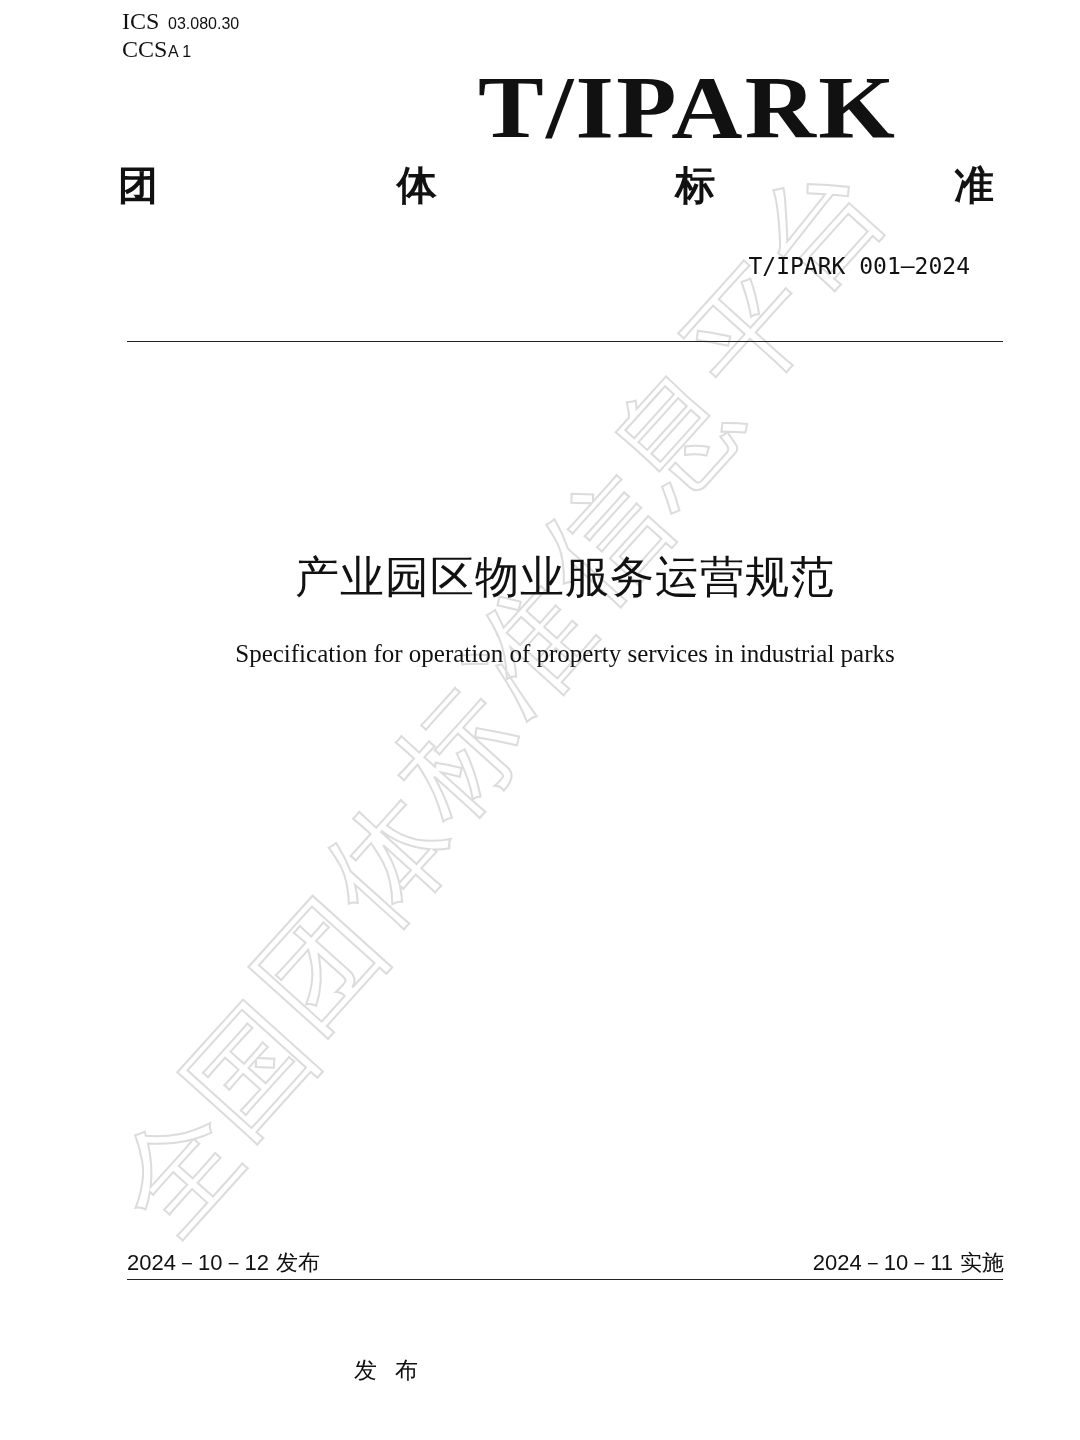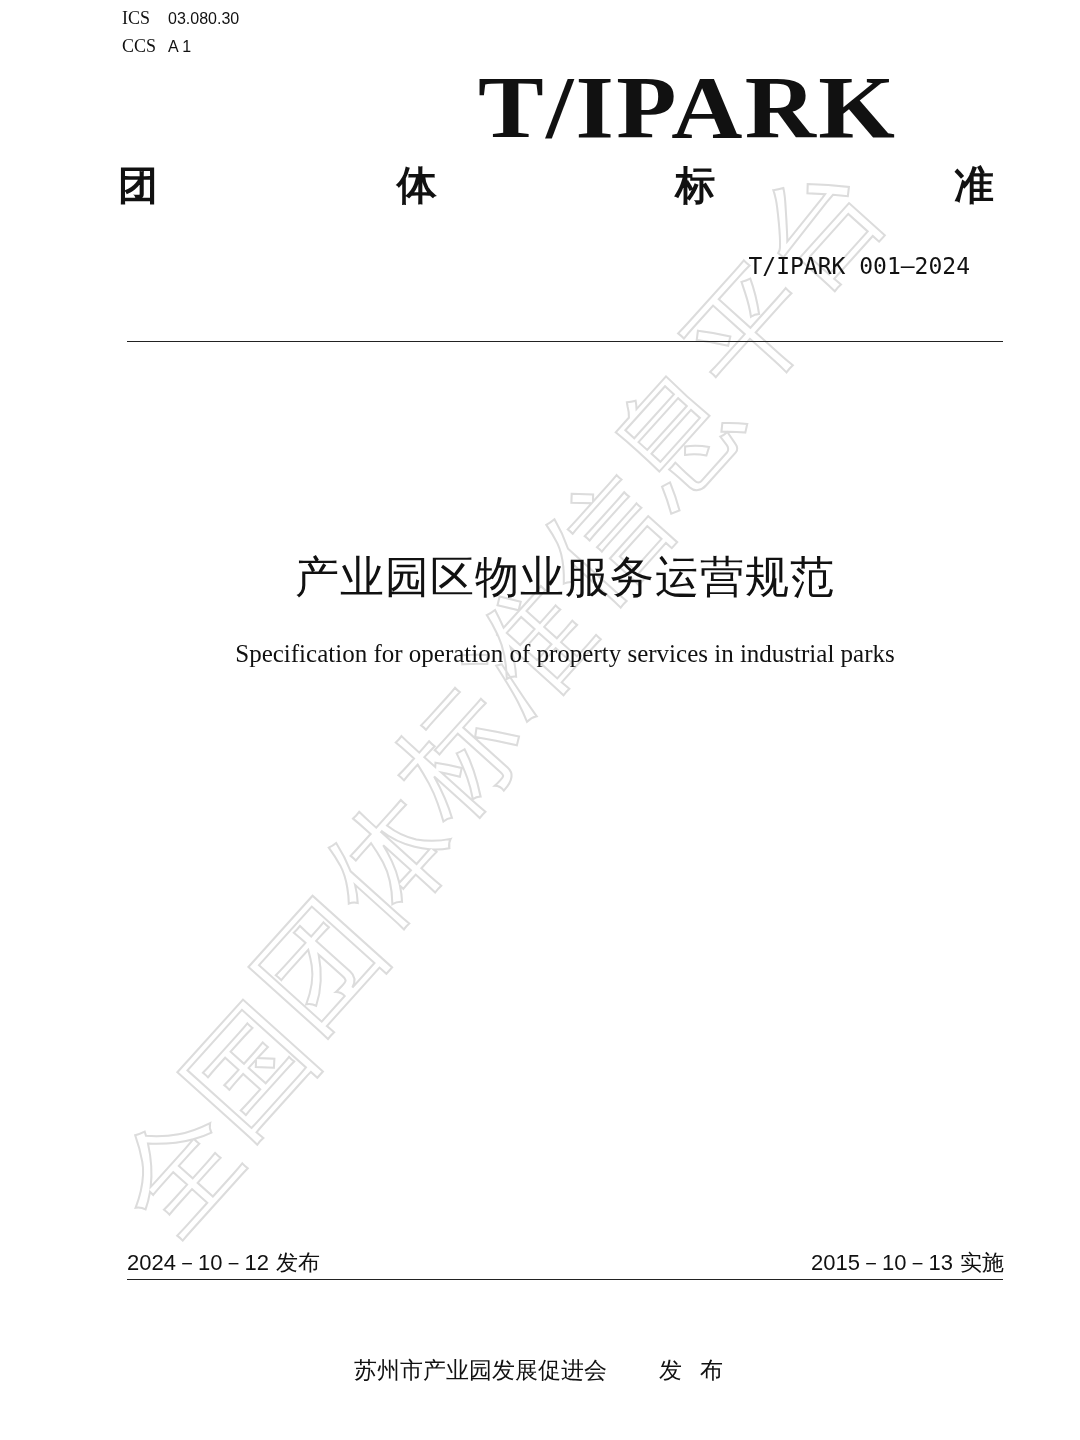--- a/index.html
+++ b/index.html
@@ -48,21 +48,21 @@
       top: 8px;
       z-index: 2;
     }
     .code-row {
       display: flex;
       align-items: baseline;
       height: 28px;
     }
     .code-label {
       font-family: "Liberation Serif", serif;
-      font-size: 18px;
+      font-size: 24px;
       width: 46px;
     }
     .code-value {
       font-family: Liberation Sans, sans-serif;
       font-size: 16px;
     }
 
     
     .brand {
       position: absolute;
@@ -205,24 +205,23 @@
   <div class="rule rule-top"></div>
 
   <div class="title-cn">产业园区物业服务运营规范</div>
   <div class="title-en">Specification for operation of property services in industrial parks</div>
 
   <div class="date date-publish">
     <span class="d">2024－10－12</span>
     <span>发布</span>
   </div>
   <div class="date date-effective">
-    <span class="d">2015－10－13</span>
+    <span class="d">2024－10－11</span>
     <span>实施</span>
   </div>
 
   <div class="rule rule-bottom"></div>
 
   <div class="publisher">
-    <span class="org">苏州市产业园发展促进会</span>
     <span class="issue">发布</span>
   </div>
 
 </div>
 
 </body></html>

